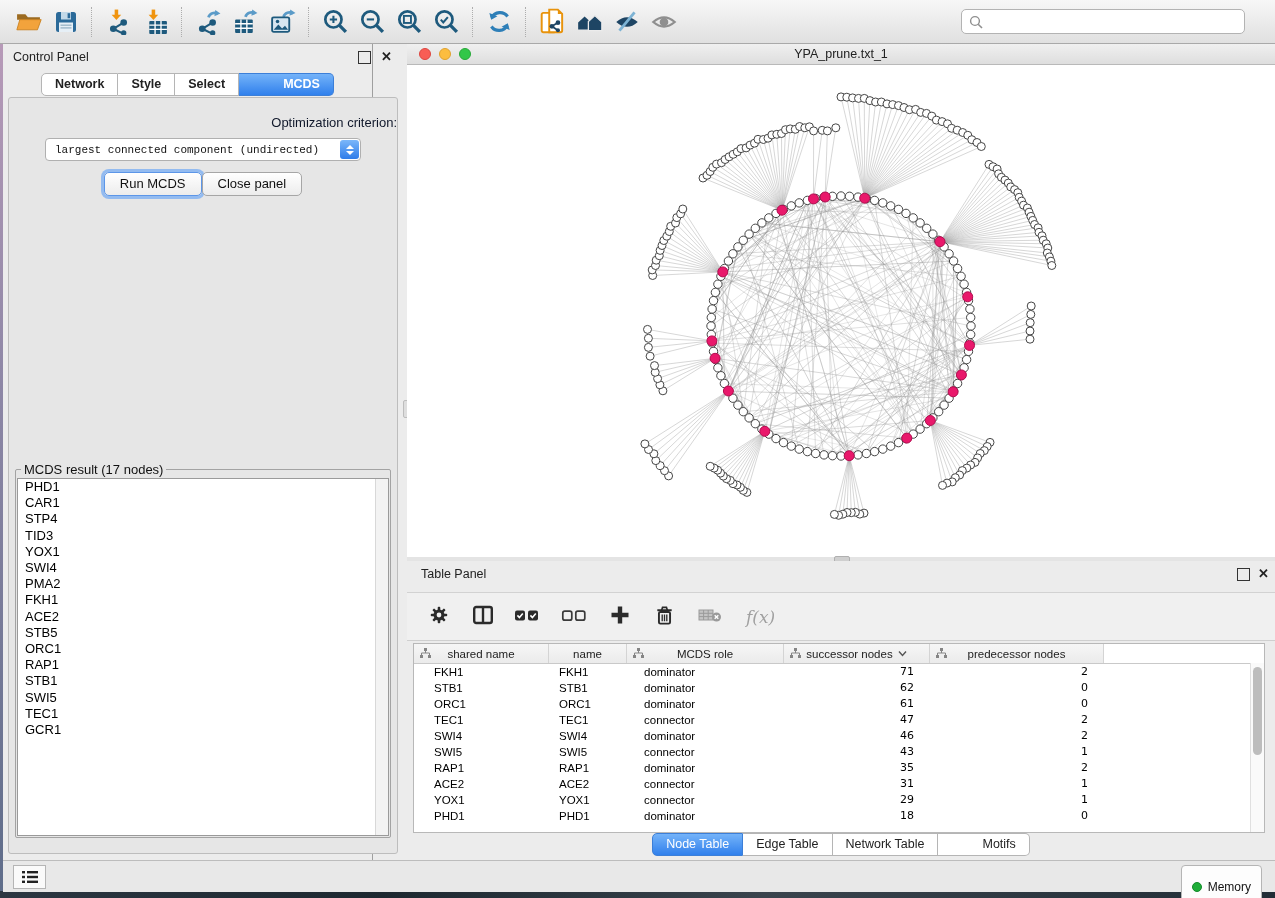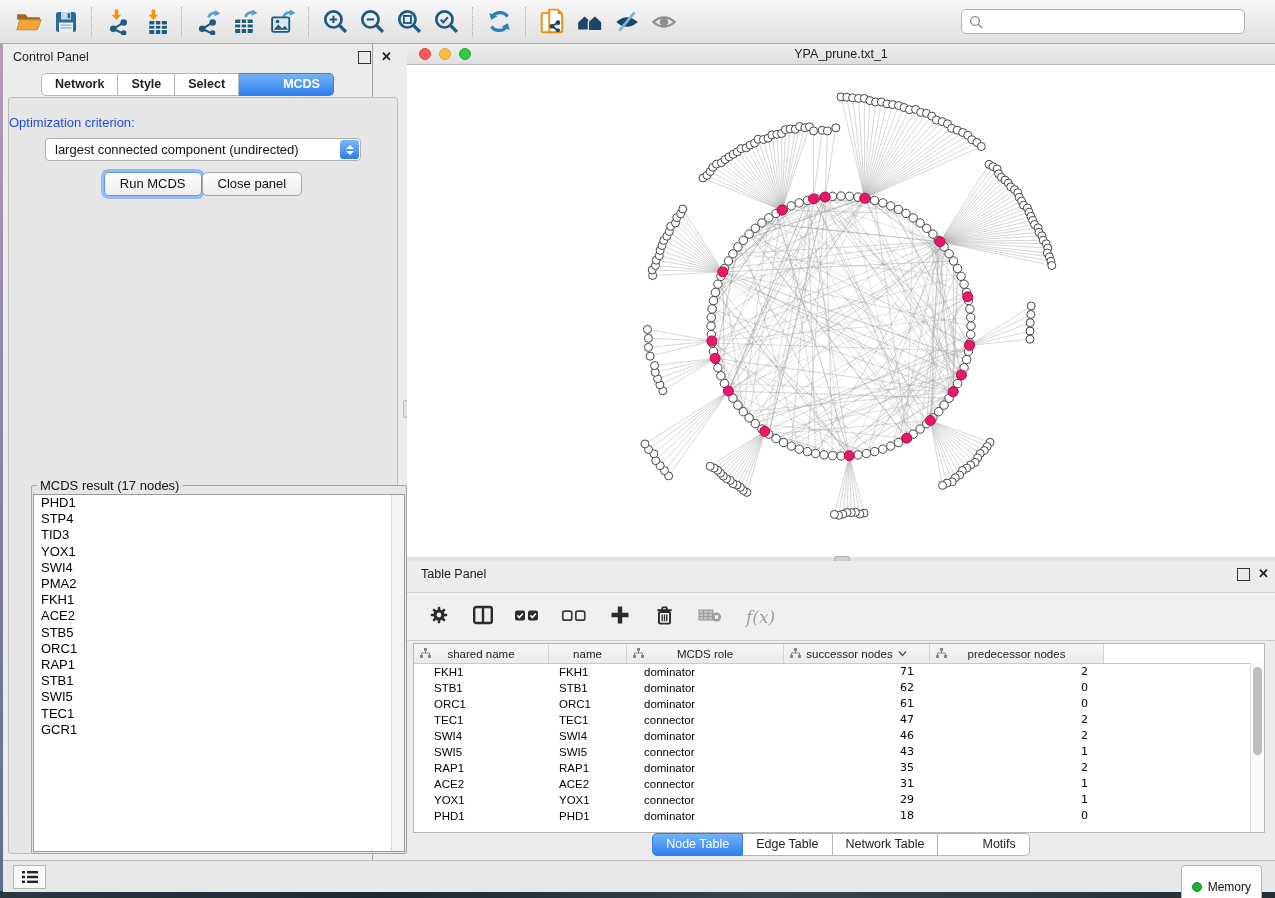--- a/index.html
+++ b/index.html
@@ -26,33 +26,33 @@
   .float-box{position:absolute;top:7px;width:11px;height:11px;border:1.6px solid #333;background:transparent;}
   .close-x{position:absolute;top:4px;font-size:13px;font-weight:bold;color:#222;line-height:18px;}
   .cpanel .float-box{left:355px;} .cpanel .close-x{left:378px;}
   .tabrow{position:absolute;left:0;top:29px;width:100%;display:flex;justify-content:center;font-weight:bold;}
   .tab{background:#fff;border:1px solid #b5b5b5;border-left:none;padding:3px 13px 4px;font-size:12.5px;color:#222;cursor:default;}
   .tab:first-child{border-left:1px solid #b5b5b5;border-radius:5px 0 0 5px;}
   .tab:last-child{border-radius:0 5px 5px 0;padding-left:44px;}
   .tab.sel{background:linear-gradient(#74b3f9,#3080ec);border-color:#3c7fd8;color:#fff;}
   .cp-content{position:absolute;left:5px;top:53px;width:390px;height:757px;background:#e6e6e6;
     border:1px solid #bdbdbd;border-radius:3px;box-sizing:border-box;}
-  .opt-label{margin-top:17px;text-align:left;font-size:13px;color:#1d4ed8;}
+  .opt-label{margin-top:17px;text-align:right;font-size:13px;color:#0f172a;}
   .select{position:absolute;left:36px;top:40px;width:316px;height:23px;background:#fff;
     border:1px solid #b0b0b0;border-radius:4px;display:flex;align-items:center;box-sizing:border-box;}
-  .select .txt{flex:1;padding:0 9px;font-size:13px;color:#111;white-space:nowrap;}
+  .select .txt{flex:1;padding:0 9px;font-size:11px;color:#111;white-space:nowrap;font-family:Liberation Mono, monospace;}
   .stepper{width:19px;height:19px;margin:1px;border-radius:3px;background:linear-gradient(#7bb7fa,#2e7ce9);
     display:flex;flex-direction:column;align-items:center;justify-content:center;gap:2px;}
   .stepper i{display:block;width:0;height:0;border-left:4px solid transparent;border-right:4px solid transparent;}
   .stepper .up{border-bottom:4px solid #fff;} .stepper .dn{border-top:4px solid #fff;}
   .btnrow{position:absolute;left:0;top:74px;width:100%;display:flex;justify-content:center;gap:0;}
   .btn{background:linear-gradient(#ffffff,#ececec);border:1px solid #a6a6a6;border-radius:5px;
     font-size:13px;color:#111;padding:3px 15px 4px;font-family:"Liberation Sans",sans-serif;}
   .btn.focused{box-shadow:0 0 0 3px rgba(92,158,246,.6);border-color:#5c96e8;}
-  fieldset.result{position:absolute;left:6px;top:364px;width:372px;height:372px;margin:16px;padding:1px;
+  fieldset.result{position:absolute;left:6px;top:364px;width:372px;height:372px;margin:0;padding:1px;
     border:1px solid #a3a3a3;border-radius:2px;background:#e6e6e6;}
   fieldset.result legend{font-size:13px;color:#111;padding:0 3px;margin-left:4px;}
   .result-list{position:relative;width:100%;height:100%;background:#fff;border:1px solid #9a9a9a;
     box-sizing:border-box;overflow:hidden;}
   .result-list .scrolltrack{position:absolute;right:0;top:0;width:12px;height:100%;background:#f3f3f3;border-left:1px solid #d8d8d8;}
   .ritem{font-size:13px;color:#000;line-height:16.2px;padding-left:7px;}
   
   .rregion{position:absolute;left:407px;top:44px;width:868px;height:816px;}
   .net-titlebar{position:relative;height:20px;background:linear-gradient(#f0f0f0,#dedede);
     border-bottom:1px solid #b9b9b9;}
@@ -275,20 +275,21 @@
       </div>
       <div class="btnrow">
         <button class="btn focused">Run MCDS</button>
         <button class="btn">Close panel</button>
       </div>
       <fieldset class="result">
         <legend>MCDS result (17 nodes)</legend>
         <div class="result-list">
           <div id="mcds-items">
               <div class="ritem">PHD1</div>
+              <div class="ritem">CAR1</div>
               <div class="ritem">STP4</div>
               <div class="ritem">TID3</div>
               <div class="ritem">YOX1</div>
               <div class="ritem">SWI4</div>
               <div class="ritem">PMA2</div>
               <div class="ritem">FKH1</div>
               <div class="ritem">ACE2</div>
               <div class="ritem">STB5</div>
               <div class="ritem">ORC1</div>
               <div class="ritem">RAP1</div>

